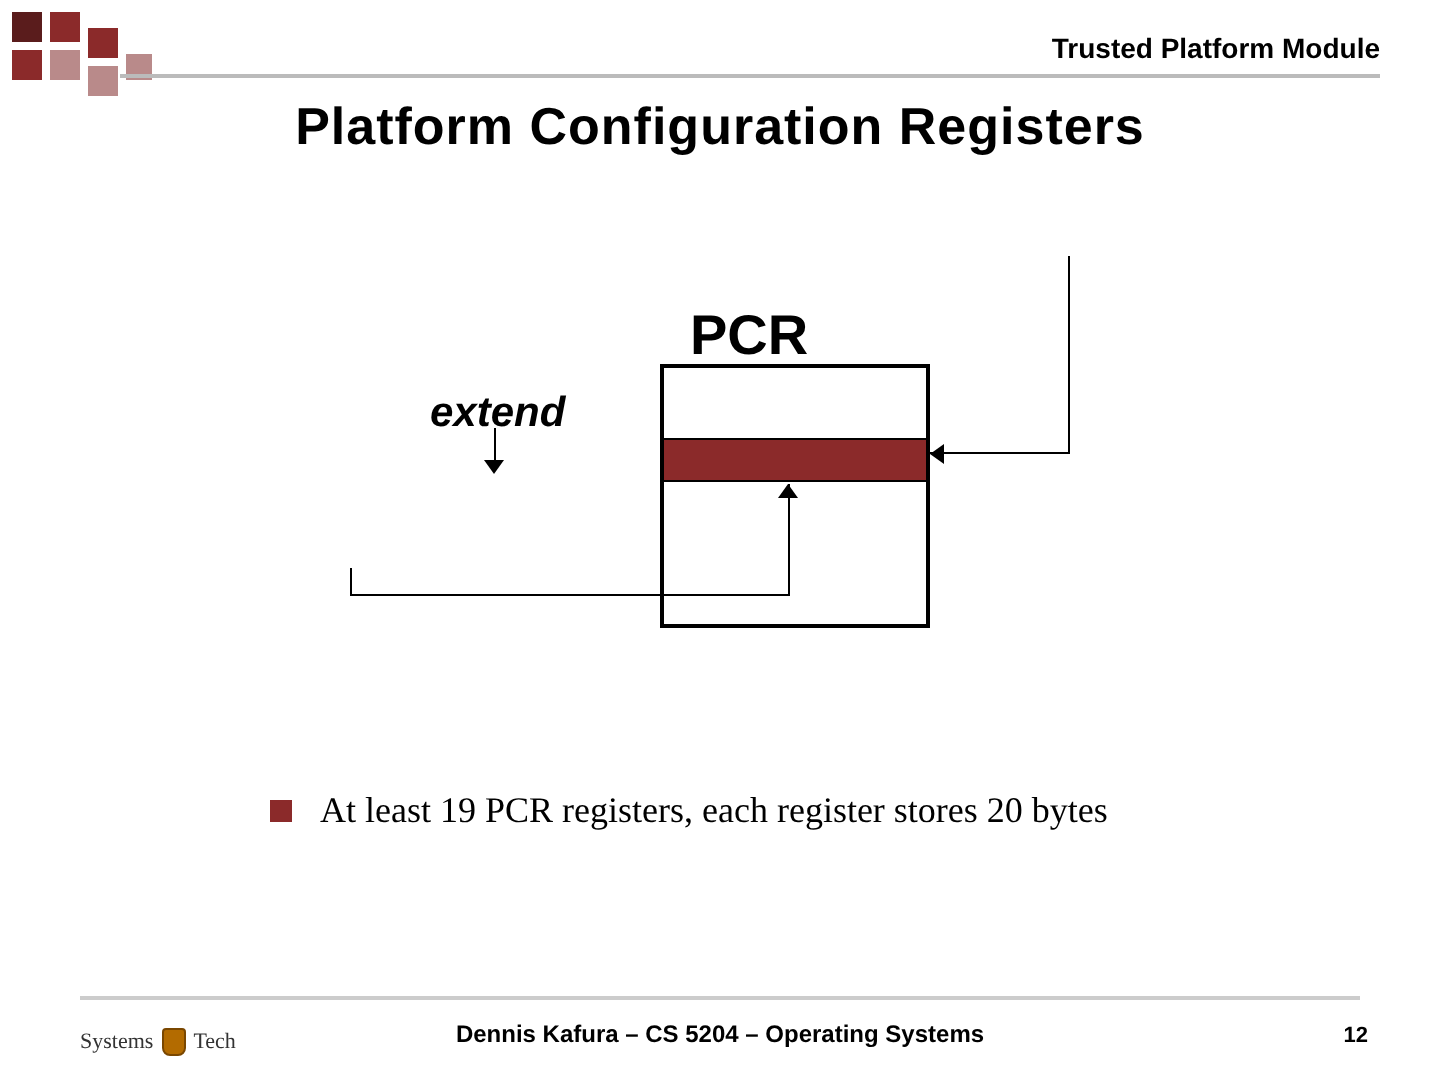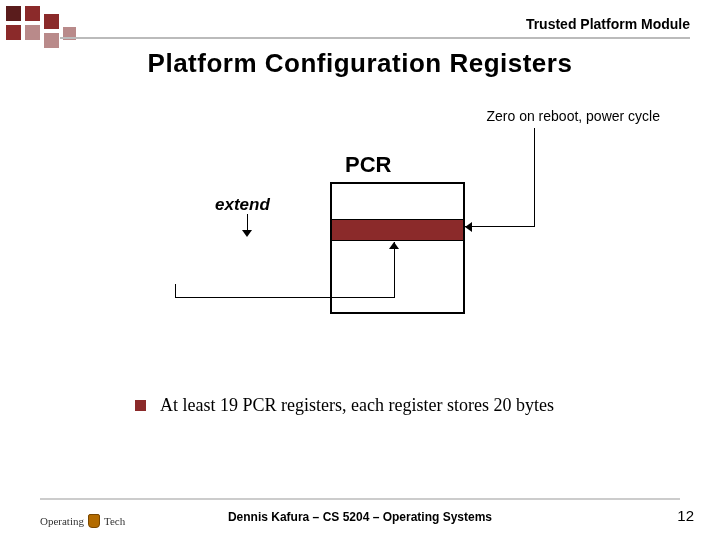--- a/index.html
+++ b/index.html
@@ -19,27 +19,27 @@
   .sq7 { left: 63px; top: 27px; width: 13px; height: 13px; }
 
   .header-right { position: absolute; right: 30px; top: 16px; font-weight: bold; font-size: 14px; }
   .header-under { position: absolute; left: 60px; right: 30px; top: 37px; height: 2px; background: #bbb; }
 
   .slide-title { position: absolute; left: 0; right: 0; top: 48px; text-align: center; font-family: "Arial Black", Arial, sans-serif; font-weight: 900; font-size: 26px; letter-spacing: 0.5px; }
 
   .note-zero { position: absolute; right: 60px; top: 108px; font-size: 14px; }
 
   
-  .pcr-label { position: absolute; left: 345px; top: 152px; font-size: 22px; font-weight: bold; }
+  .pcr-label { position: absolute; left: 345px; top: 152px; font-size: 28px; font-weight: bold; }
   .pcr-box { position: absolute; left: 330px; top: 182px; width: 135px; height: 132px; border: 2px solid #000; background: #fff; }
   
   .pcr-row { position: absolute; left: 332px; top: 220px; width: 131px; height: 20px; background: #8b2a2a; }
   .pcr-row-border { position: absolute; left: 330px; top: 219px; width: 135px; height: 22px; border-top: 1px solid #000; border-bottom: 1px solid #000; }
 
-  .extend-label { position: absolute; left: 215px; top: 195px; font-size: 17px; font-style: italic; font-weight: bold; }
+  .extend-label { position: absolute; left: 215px; top: 195px; font-size: 21px; font-style: italic; font-weight: bold; }
 
   .formula { position: absolute; left: 30px; top: 262px; font-size: 15px; }
 
   
   .line { position: absolute; background: #000; }
   
   .z1 { right: 185px; top: 128px; width: 1px; height: 98px; }
   .z2 { right: 185px; top: 226px; width: 70px; height: 1px; }
   .arrow-left-z { position: absolute; left: 465px; top: 222px; width: 0; height: 0; border-right: 7px solid #000; border-top: 5px solid transparent; border-bottom: 5px solid transparent; }
 
@@ -53,21 +53,21 @@
   .f-arrow { position: absolute; left: 389px; top: 242px; width: 0; height: 0; border-bottom: 7px solid #000; border-left: 5px solid transparent; border-right: 5px solid transparent; }
 
   
   .bullet { position: absolute; left: 135px; top: 395px; display: flex; align-items: center; }
   .bullet-sq { width: 11px; height: 11px; background: #8b2a2a; margin-right: 14px; flex-shrink: 0; }
   .bullet-text { font-family: "Times New Roman", serif; font-size: 18px; }
 
   
   .footer-bar { position: absolute; left: 40px; right: 40px; bottom: 40px; height: 2px; background: #ccc; }
   .footer-text { position: absolute; left: 0; right: 0; bottom: 16px; text-align: center; font-size: 12px; font-weight: bold; }
-  .page-num { position: absolute; right: 26px; bottom: 16px; font-size: 15px; font-weight: normal; }
+  .page-num { position: absolute; right: 36px; bottom: 16px; font-size: 11px; font-weight: bold; }
 
   
   .vt-logo { position: absolute; left: 40px; bottom: 12px; display: flex; align-items: center; gap: 4px; }
   .vt-word { font-family: "Times New Roman", serif; font-size: 11px; color: #333; }
   .vt-shield { width: 12px; height: 14px; background: #b36b00; border: 1px solid #7a4700; border-radius: 2px 2px 4px 4px; }
 </style>
 </head>
 <body>
 
 <div class="slide">
@@ -78,21 +78,20 @@
   <div class="deco-sq light sq4"></div>
   <div class="deco-sq sq5"></div>
   <div class="deco-sq light sq6"></div>
   <div class="deco-sq light sq7"></div>
 
   <div class="header-right">Trusted Platform Module</div>
   <div class="header-under"></div>
 
   <div class="slide-title">Platform Configuration Registers</div>
 
-  <div class="note-zero">Zero on reboot, power cycle</div>
 
   <div class="pcr-label">PCR</div>
   <div class="pcr-box"></div>
   <div class="pcr-row"></div>
   <div class="pcr-row-border"></div>
 
   <div class="extend-label">extend</div>
 
   <div class="line z1"></div>
   <div class="line z2"></div>
@@ -107,21 +106,21 @@
   <div class="f-arrow"></div>
 
   <div class="bullet">
     <div class="bullet-sq"></div>
     <div class="bullet-text">At least 19 PCR registers, each register stores 20 bytes</div>
   </div>
 
   <div class="footer-bar"></div>
 
   <div class="vt-logo">
-    <span class="vt-word">Operating</span>
+    <span class="vt-word">Systems</span>
     <span class="vt-shield"></span>
     <span class="vt-word">Tech</span>
   </div>
 
   <div class="footer-text">Dennis Kafura – CS 5204 – Operating Systems</div>
   <div class="page-num">12</div>
 
 </div>
 
 </body></html>

